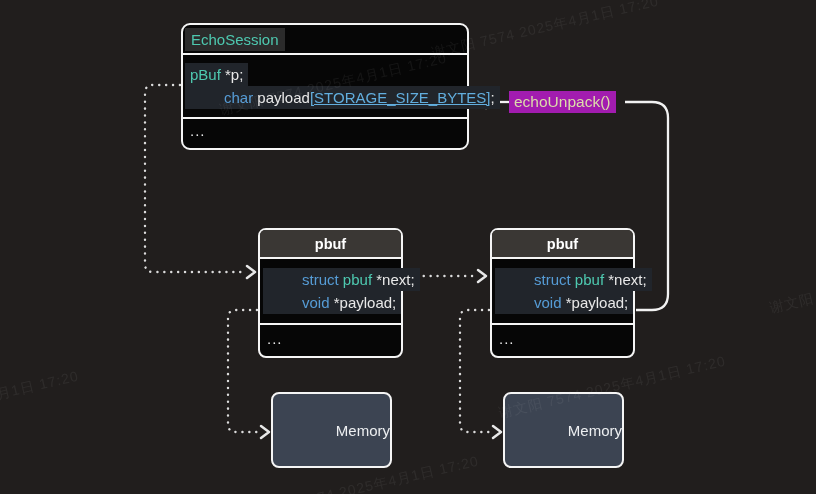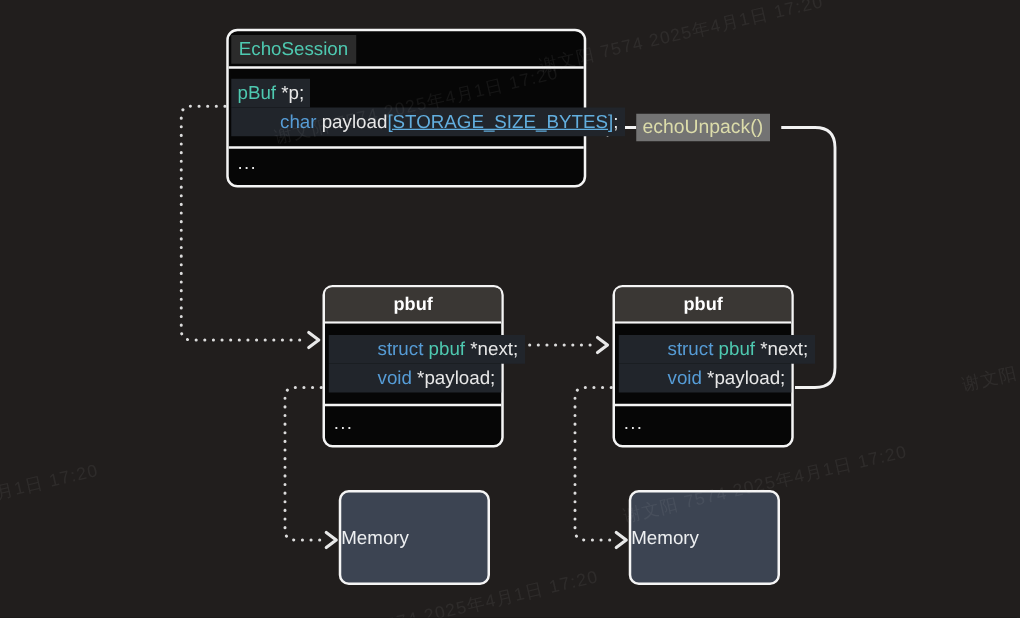--- a/index.html
+++ b/index.html
@@ -46,26 +46,26 @@
   .pbuf-header{
     box-sizing:border-box;height:29px;background:var(--pbuf_header_bg);
     border-bottom:2.5px solid var(--border);border-radius:5px 5px 0 0;
     color:#ffffff;font-weight:bold;font-size:14.5px;
     display:flex;align-items:center;justify-content:center;
   }
   .pbuf-box .box-more{height:33px;padding-top:5px;}
   .memory-box{
     position:absolute;z-index:2;box-sizing:border-box;width:121px;height:76px;
     background:var(--memory_bg);border:2.5px solid var(--border);border-radius:8px;
-    display:flex;align-items:center;justify-content:flex-start;
+    display:flex;align-items:center;justify-content:flex-end;
     color:#edeff1;font-size:15px;z-index:2;
   }
   .func-label{
     position:absolute;z-index:2;left:509px;top:91px;
-    background:#737373;color:var(--func);font-size:15.5px;padding:2px 5px;
+    background:#a21caf;color:var(--func);font-size:15.5px;padding:2px 5px;
   }
   .watermark{
     position:absolute;z-index:3;pointer-events:none;
     color:rgba(225,225,225,0.07);font-size:14px;letter-spacing:1px;
     transform:rotate(-13deg);transform-origin:left top;white-space:nowrap;
   }
 </style>
 </head>
 <body>
 

